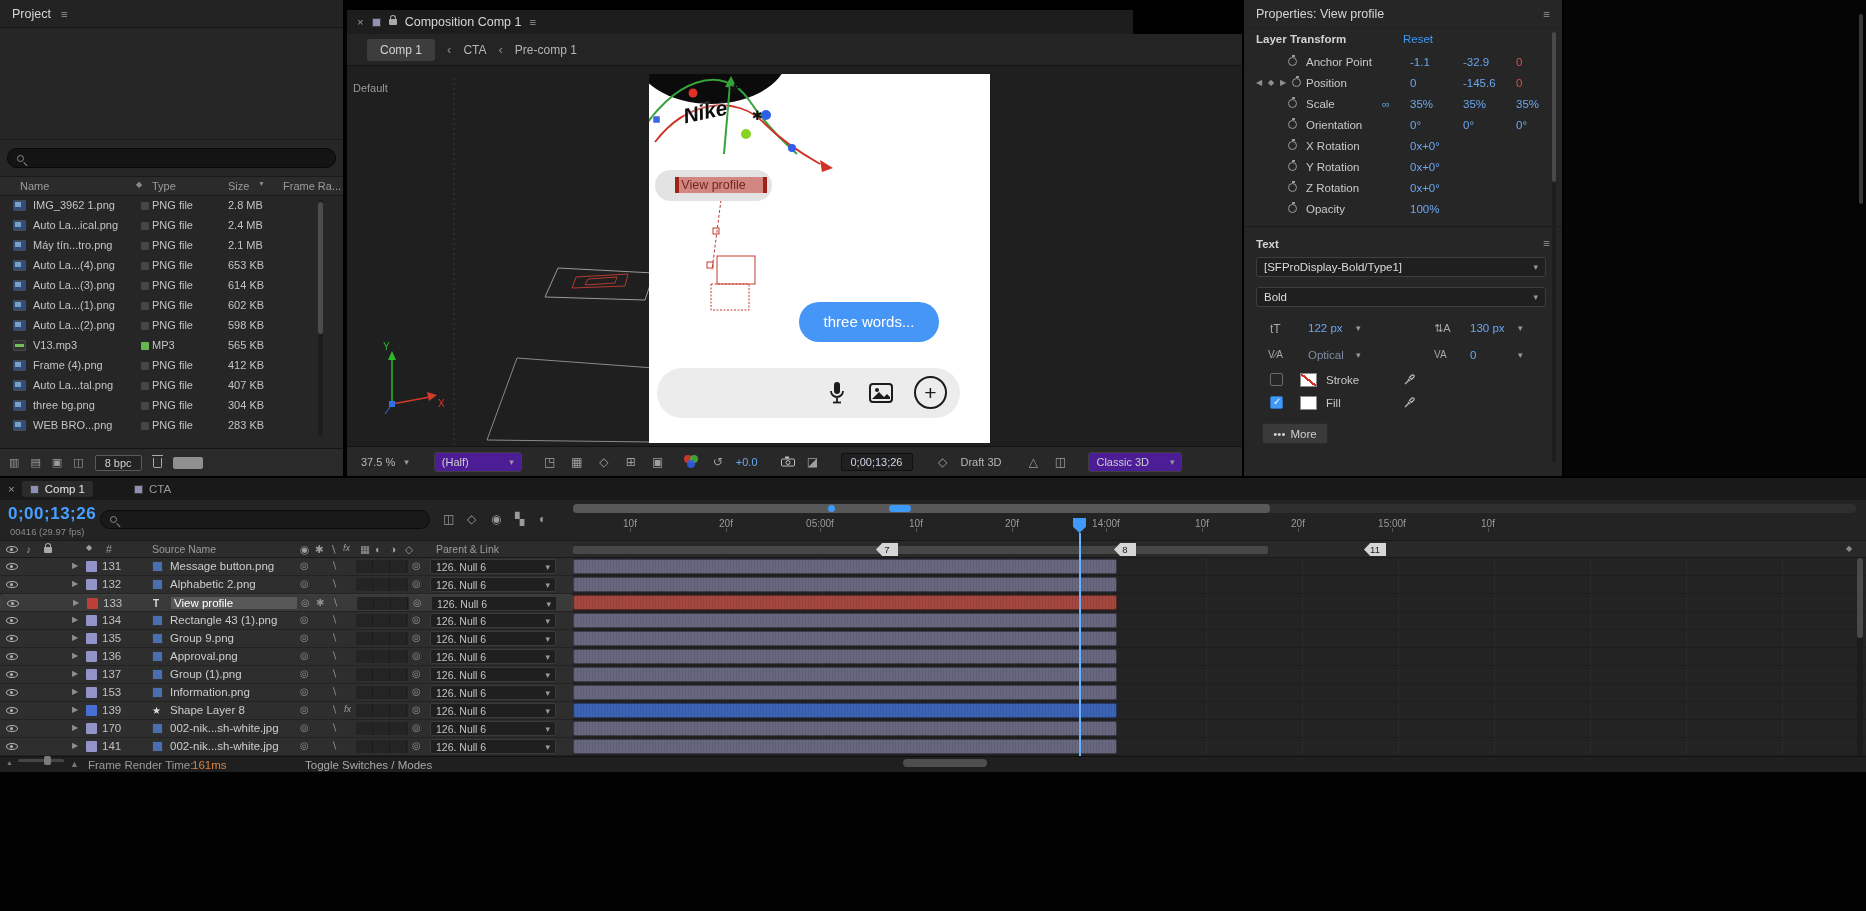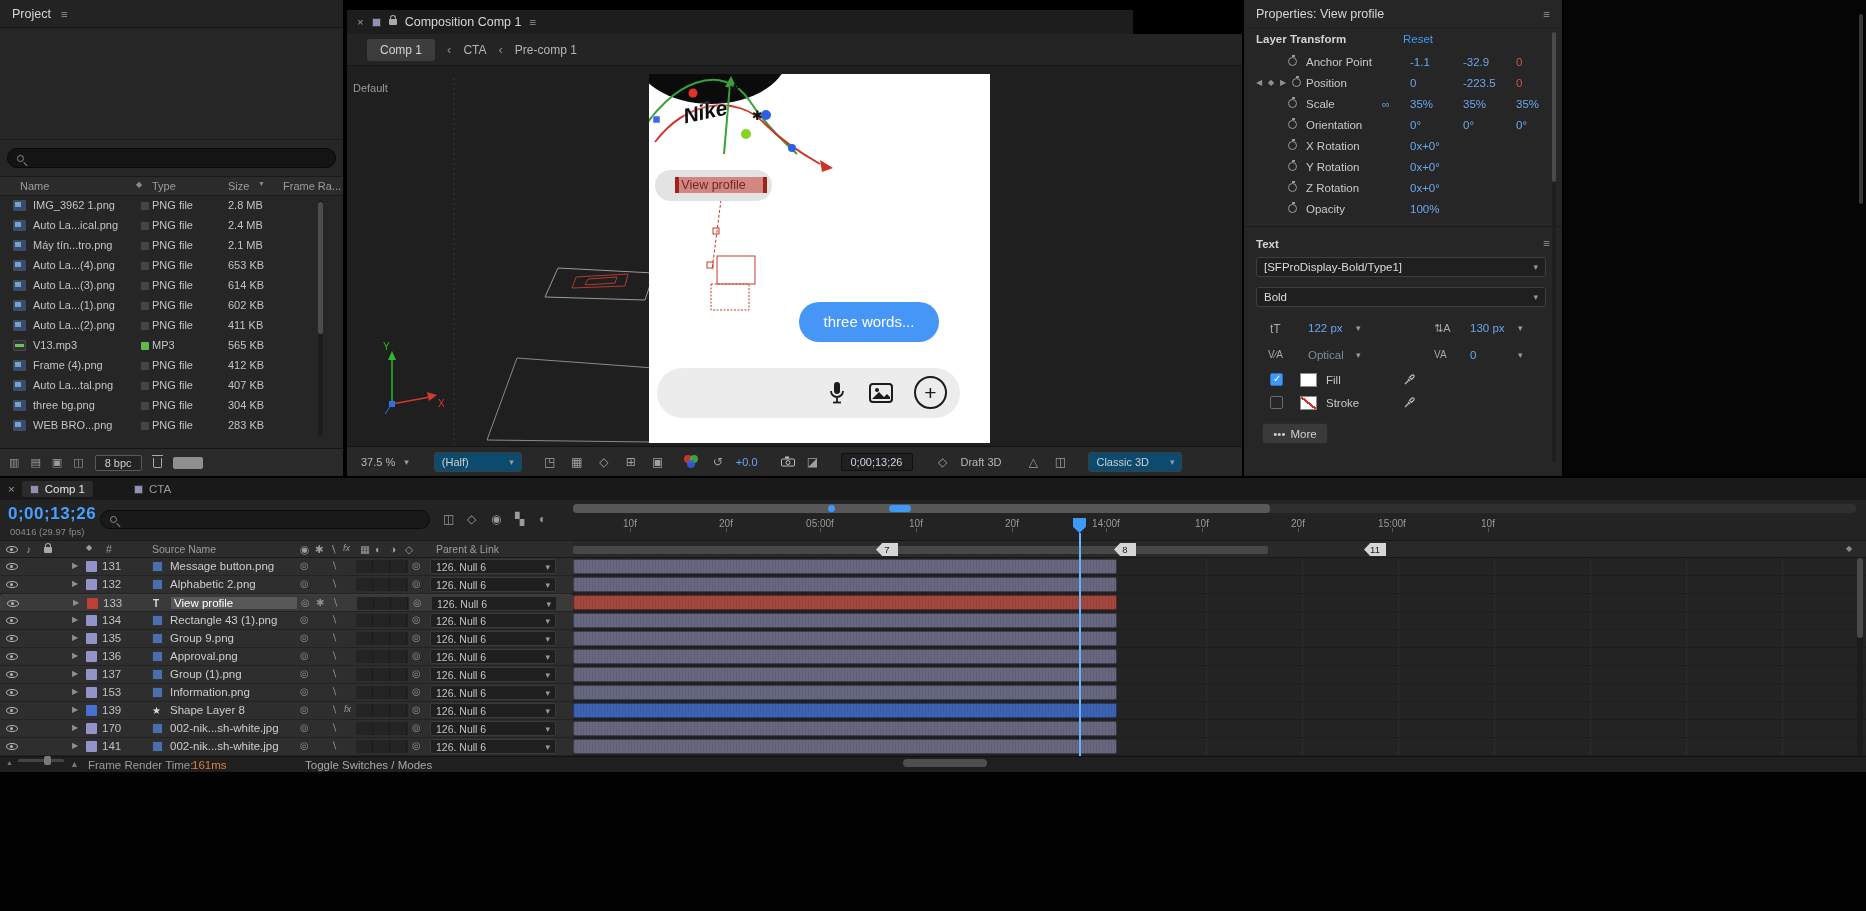--- a/index.html
+++ b/index.html
@@ -67,21 +67,21 @@
 .viewer{position:absolute;left:2px;top:66px;width:895px;height:380px;background:#1f1f1f;overflow:hidden}
 .view-label{position:absolute;left:6px;top:16px;color:#9a9a9a;font-size:11px}
 .canvas{position:absolute;left:302px;top:8px;width:341px;height:369px;background:#fff;overflow:hidden}
 .nike{position:absolute;left:34px;top:26px;font-size:21px;font-weight:bold;font-style:italic;color:#0e0e0e;transform:rotate(-12deg);text-shadow:0 0 3px rgba(255,255,255,.9)}
 .vp-pill{position:absolute;left:6px;top:96px;width:117px;height:31px;background:#e3e3e3;border-radius:16px;text-align:center;line-height:31px;color:#1d1d1d;font-size:12.5px}
 .vp-redbar{position:absolute;left:20px;top:7px;width:92px;height:16px;background:rgba(196,44,34,.5);border-left:4px solid #9e2418;border-right:4px solid #9e2418}
 .bubble{position:absolute;left:150px;top:228px;width:140px;height:40px;background:var(--bubble-blue);border-radius:20px;color:#fff;text-align:center;line-height:40px;font-size:15px}
 .dock{position:absolute;left:8px;top:294px;width:303px;height:50px;background:#ececec;border-radius:25px}
 .dock-plus{position:absolute;left:257px;top:8px;width:33px;height:33px;border:2.5px solid #1b1b1b;border-radius:50%;text-align:center;line-height:29px;font-size:21px;color:#1b1b1b}
 .comp-toolbar{position:absolute;left:2px;top:446px;width:895px;height:30px;background:#282828;border-top:1px solid #131313;display:flex;align-items:center;gap:9px;padding:0 14px;color:#b9b9b9;font-size:11px}
-.sel{background:#0c4a6e;border:1px solid #3e3e3e;border-radius:3px;height:20px;display:flex;align-items:center;justify-content:space-between;gap:8px;padding:0 7px;color:#cfcfcf}
+.sel{background:#4c1d95;border:1px solid #3e3e3e;border-radius:3px;height:20px;display:flex;align-items:center;justify-content:space-between;gap:8px;padding:0 7px;color:#cfcfcf}
 .tb-ico{min-width:18px;text-align:center;color:#9f9f9f;font-size:12px}
 .tc-box{background:#1f1f1f;border:1px solid #101010;border-radius:2px;padding:2px 9px;color:#ccd5e4}
 .blueval{color:var(--value-blue)}
 
 
 .props{position:absolute;left:1244px;top:0;width:318px;height:476px;background:#262626}
 .props-head{height:28px;display:flex;align-items:center;justify-content:space-between;padding:0 12px;border-bottom:1px solid #202020}
 .sec-row{position:relative;height:24px}
 .sec-title{position:absolute;left:12px;top:5px;color:#d4d4d4;font-weight:bold;font-size:11.5px}
 .reset{position:absolute;left:159px;top:5px;color:var(--accent-blue)}
@@ -226,21 +226,21 @@
           <span class="p-name">Auto La...(1).png</span>
           <span class="p-label"></span>
           <span class="p-type">PNG file</span>
           <span class="p-size">602 KB</span>
         </div>
       <div class="p-row">
           <span class="p-thumb"></span>
           <span class="p-name">Auto La...(2).png</span>
           <span class="p-label"></span>
           <span class="p-type">PNG file</span>
-          <span class="p-size">411 KB</span>
+          <span class="p-size">598 KB</span>
         </div>
       <div class="p-row">
           <span class="p-thumb audio"></span>
           <span class="p-name">V13.mp3</span>
           <span class="p-label green"></span>
           <span class="p-type">MP3</span>
           <span class="p-size">565 KB</span>
         </div>
       <div class="p-row">
           <span class="p-thumb"></span>
@@ -418,21 +418,21 @@
       <span class="pr-val" style="left:219px">-32.9</span>
       <span class="pr-val red" style="left:272px">0</span>
     </div>
     <div class="pr-row">
       <span class="pr-nav" style="left:12px">◀</span>
       <span class="pr-nav" style="left:24px">◆</span>
       <span class="pr-nav" style="left:36px">▶</span>
       <span class="stopw" style="position:absolute;left:48px;top:5px"></span>
       <span class="pr-label">Position</span>
       <span class="pr-val" style="left:166px">0</span>
-      <span class="pr-val" style="left:219px">-223.5</span>
+      <span class="pr-val" style="left:219px">-145.6</span>
       <span class="pr-val red" style="left:272px">0</span>
     </div>
     <div class="pr-row">
       <span class="stopw pr-sw"></span>
       <span class="pr-label">Scale</span>
       <span style="position:absolute;left:138px;top:4px;color:#5aa0c8;font-size:11px">∞</span>
       <span class="pr-val" style="left:166px">35%</span>
       <span class="pr-val" style="left:219px">35%</span>
       <span class="pr-val" style="left:272px">35%</span>
     </div>
@@ -491,31 +491,31 @@
     </div>
     <div style="position:relative;height:28px">
       <span class="txt-ico" style="left:24px;top:6px">V∕A</span>
       <span style="position:absolute;left:64px;top:6px;color:#7f8ca0">Optical</span>
       <span class="caret" style="position:absolute;left:112px;top:7px">▾</span>
       <span class="txt-ico" style="left:190px;top:6px">VA</span>
       <span class="pr-val" style="left:226px;top:6px">0</span>
       <span class="caret" style="position:absolute;left:274px;top:7px">▾</span>
     </div>
     <div style="position:relative;height:23px">
+      <span class="chk off" style="position:absolute;left:26px;top:2px"></span>
+      <span class="swatch none" style="left:56px;top:2px"></span>
+      <span style="position:absolute;left:82px;top:3px">Stroke</span>
+      <svg width="12" height="12" style="position:absolute;left:160px;top:2px">
+          <path d="M1,11 L4.5,7.5 M4,6 l2,2 M5.5,4.5 L8,2 a1.5,1.5 0 0 1 2,2 L7.5,6.5 Z" stroke="#bbb" fill="none" stroke-width="1.2"></path>
+        </svg>
+    </div>
+    <div style="position:relative;height:23px">
       <span class="chk on" style="position:absolute;left:26px;top:2px"></span>
       <span class="swatch" style="left:56px;top:2px"></span>
       <span style="position:absolute;left:82px;top:3px">Fill</span>
-      <svg width="12" height="12" style="position:absolute;left:160px;top:2px">
-          <path d="M1,11 L4.5,7.5 M4,6 l2,2 M5.5,4.5 L8,2 a1.5,1.5 0 0 1 2,2 L7.5,6.5 Z" stroke="#bbb" fill="none" stroke-width="1.2"></path>
-        </svg>
-    </div>
-    <div style="position:relative;height:23px">
-      <span class="chk off" style="position:absolute;left:26px;top:2px"></span>
-      <span class="swatch none" style="left:56px;top:2px"></span>
-      <span style="position:absolute;left:82px;top:3px">Stroke</span>
       <svg width="12" height="12" style="position:absolute;left:160px;top:2px">
           <path d="M1,11 L4.5,7.5 M4,6 l2,2 M5.5,4.5 L8,2 a1.5,1.5 0 0 1 2,2 L7.5,6.5 Z" stroke="#bbb" fill="none" stroke-width="1.2"></path>
         </svg>
     </div>
     <div style="position:relative;height:30px;margin-top:6px">
       <span class="morebtn">
           <i>•••</i>
           <i>More</i>
         </span>
     </div>

